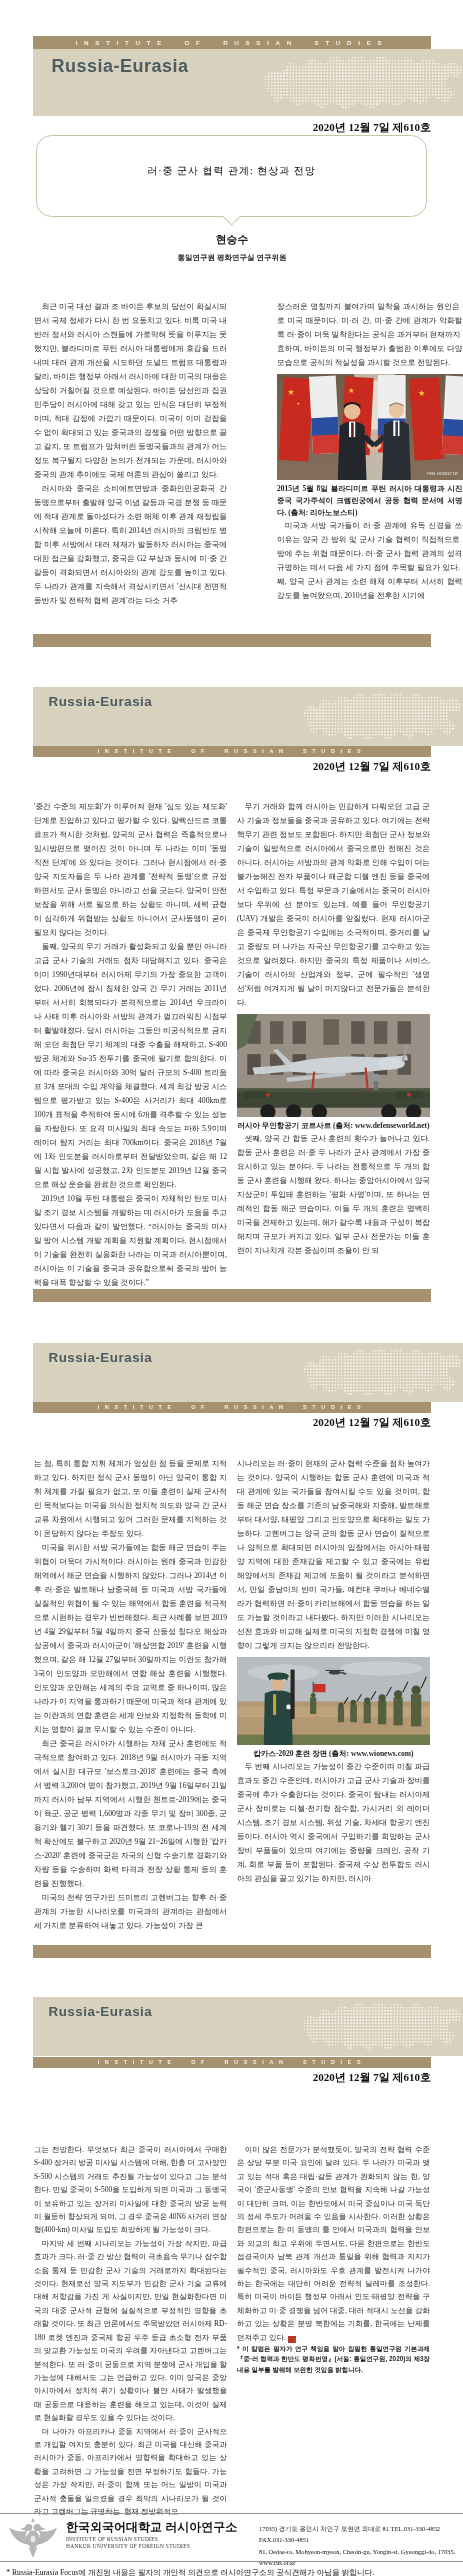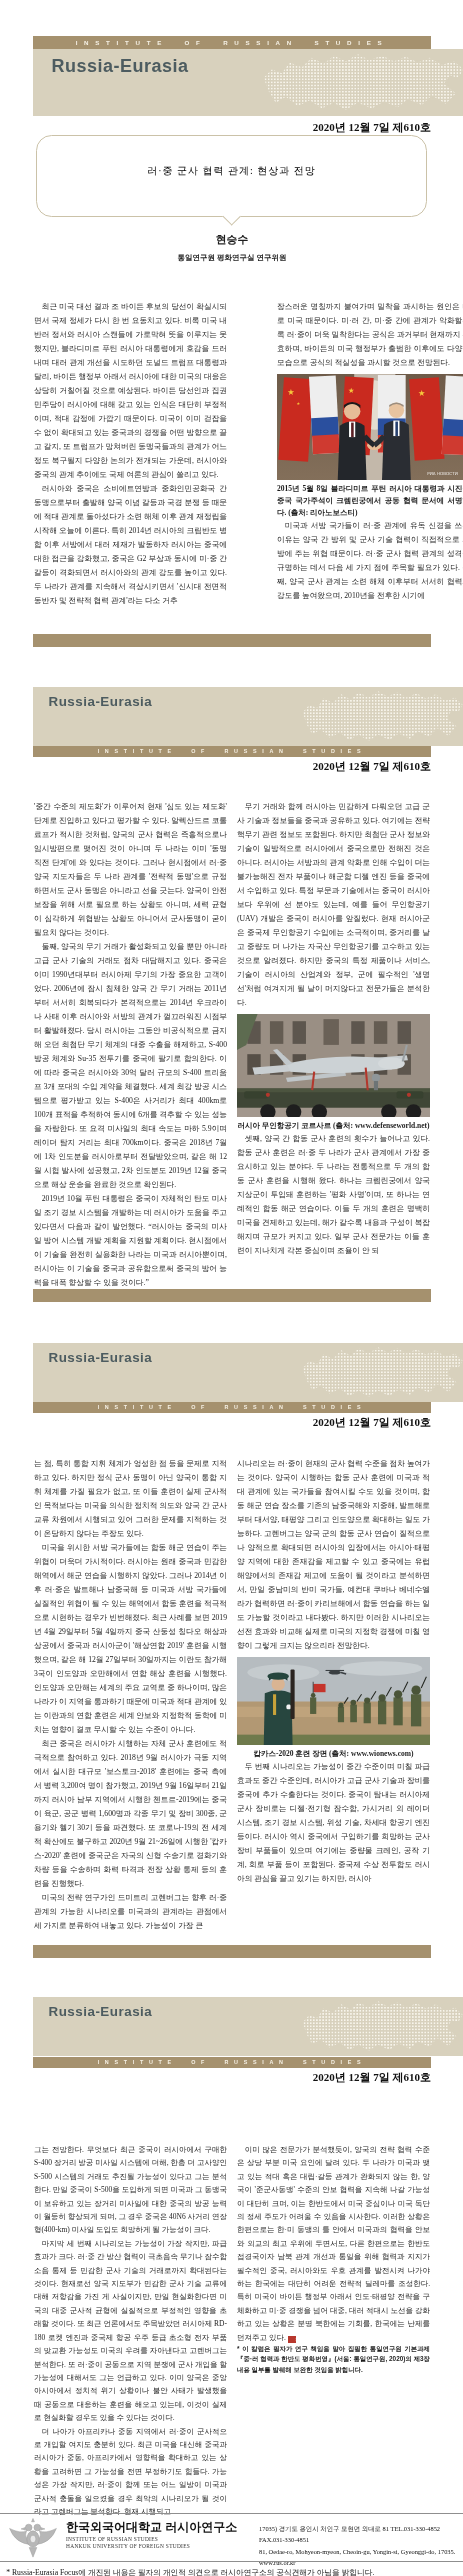--- a/index.html
+++ b/index.html
@@ -209,21 +209,21 @@
       <ellipse cx="300" cy="96" rx="26" ry="12" fill="#d4d9db"></ellipse>
       <line x1="330" y1="60" x2="322" y2="92" stroke="#9aa0a3" stroke-width="4"></line>
       <path d="M96,100 L70,70 L78,68 L108,96 Z" fill="#c2c8cb"></path>
       <line x1="150" y1="112" x2="146" y2="148" stroke="#b3372c" stroke-width="4"></line>
       <line x1="250" y1="104" x2="254" y2="148" stroke="#b3372c" stroke-width="4"></line>
       <circle cx="270" cy="124" r="8" fill="#8f9699"></circle>
         <rect x="266" y="130" width="8" height="18" fill="#6d7476"></rect>
     </g>
   </svg>
   <p class="caption center">러시아 무인항공기 코르사르 (출처: www.defenseworld.net)</p>
-  <p class="ind">셋째, 양국 간 합동 군사 훈련의 횟수가 늘어나고 있다. 합동 군사 훈련은 러·중 두 나라가 군사 관계에서 가장 중요시하고 있는 분야다. 두 나라는 전통적으로 두 개의 합동 군사 훈련을 시행해 왔다. 하나는 크렘린궁에서 양국 지상군이 투입돼 훈련하는 '평화 사명'이며, 또 하나는 연례적인 합동 해군 연습이다. 이들 두 개의 훈련은 명백히 미국을 견제하고 있는데, 해가 갈수록 내용과 구성이 복잡해지며 규모가 커지고 있다. 일부 군사 전문가는 이들 훈련이 지나치게 각본 중심이며 조율이 안 되</p>
+  <p class="ind">셋째, 양국 간 합동 군사 훈련의 횟수가 늘어나고 있다. 합동 군사 훈련은 러·중 두 나라가 군사 관계에서 가장 중요시하고 있는 분야다. 두 나라는 전통적으로 두 개의 합동 군사 훈련을 시행해 왔다. 하나는 중앙아시아에서 양국 지상군이 투입돼 훈련하는 '평화 사명'이며, 또 하나는 연례적인 합동 해군 연습이다. 이들 두 개의 훈련은 명백히 미국을 견제하고 있는데, 해가 갈수록 내용과 구성이 복잡해지며 규모가 커지고 있다. 일부 군사 전문가는 이들 훈련이 지나치게 각본 중심이며 조율이 안 되</p>
 </div>
 <div class="brownbar" style="top:1289px;height:13.4px;"></div>
 
 <div class="banner" style="top:1343px;height:59px;">
   <div class="brand-top" style="left:15.5px;top:7.2px;font-size:13.4px;">Russia-Eurasia</div>
   <div class="brand-main" style="left:14.4px;top:21.6px;font-size:24px;">FOCUS</div>
   <div class="map" style="right:6.2px;top:3.1px;width:160px;height:53px;"></div>
 </div>
 <div class="brownbar" style="top:1402px;height:11.3px;">
   <div class="inst-text" style="font-size:5.4px;letter-spacing:5.7px;word-spacing:7.2px;line-height:11.3px;">INSTITUTE OF RUSSIAN STUDIES</div>
@@ -304,21 +304,21 @@
 </div>
 <div class="brownbar" style="top:2057px;height:11.3px;">
   <div class="inst-text" style="font-size:5.4px;letter-spacing:5.7px;word-spacing:7.2px;line-height:11.3px;">INSTITUTE OF RUSSIAN STUDIES</div>
 </div>
 <div class="issue-date" style="top:2070px;">2020년 12월 7일 제610호</div>
 
 <div class="p4">
   <div class="col col-l" style="top:2103px;height:412px;">
     <p>그는 전망한다. 무엇보다 최근 중국이 러시아에서 구매한 S-400 장거리 방공 미사일 시스템에 더해, 한층 더 고사양인 S-500 시스템의 거래도 추진될 가능성이 있다고 그는 분석한다. 만일 중국이 S-500을 도입하게 되면 미국과 그 동맹국이 보유하고 있는 장거리 미사일에 대한 중국의 방공 능력이 월등히 향상되게 되며, 그 경우 중국은 40N6 사거리 연장형(400-km) 미사일 도입도 희망하게 될 가능성이 크다.</p>
     <p class="ind">마지막 세 번째 시나리오는 가능성이 가장 작지만, 파급 효과가 크다. 러·중 간 방산 협력이 극초음속 무기나 잠수함 소음 통제 등 민감한 군사 기술의 거래로까지 확대된다는 것이다. 현재로선 양국 지도부가 민감한 군사 기술 교류에 대해 저항감을 가진 게 사실이지만, 만일 현실화한다면 미국의 대중 군사적 균형에 실질적으로 부정적인 영향을 초래할 것이다. 또 최근 언론에서도 주목받았던 러시아제 RD-180 로켓 엔진과 중국제 항공 우주 등급 초소형 전자 부품의 맞교환 가능성도 미국의 우려를 자아낸다고 고렌버그는 분석한다. 또 러·중이 공동으로 지역 분쟁에 군사 개입을 할 가능성에 대해서도 그는 언급하고 있다. 이미 양국은 중앙아시아에서 정치적 위기 상황이나 불안 사태가 발생했을 때 공동으로 대응하는 훈련을 해오고 있는데, 이것이 실제로 현실화할 경우도 있을 수 있다는 것이다.</p>
-    <p class="ind">더 나아가 아프리카나 중동 지역에서 러·중이 군사적으로 개입할 여지도 충분히 있다. 최근 미국을 대신해 중국과 러시아가 중동, 아프리카에서 영향력을 확대하고 있는 상황을 고려하면 그 가능성을 전면 부정하기도 힘들다. 가능성은 가장 작지만, 러·중이 함께 또는 어느 일방이 미국과 군사적 충돌을 일으켰을 경우 최악의 시나리오가 될 것이라고 고렌버그는 분석한다. 현재 시행되고</p>
+    <p class="ind">더 나아가 아프리카나 중동 지역에서 러·중이 군사적으로 개입할 여지도 충분히 있다. 최근 미국을 대신해 중국과 러시아가 중동, 아프리카에서 영향력을 확대하고 있는 상황을 고려하면 그 가능성을 전면 부정하기도 힘들다. 가능성은 가장 작지만, 러·중이 함께 또는 어느 일방이 미국과 군사적 충돌을 일으켰을 경우 최악의 시나리오가 될 것이라고 고렌버그는 규명하는. 현재 전방위적으</p>
   </div>
   <div class="col col-r" style="top:2103px;height:412px;">
     <p class="ind"><span>이미 많은 전문가가 분석했듯이, 양국의 전략 협력 수준은 상당 부분 미국 요인에 달려 있다. 두 나라가 미국과 맺고 있는 적대 혹은 대립·갈등 관계가 완화되지 않는 한, 양국이 '준군사동맹' 수준의 안보 협력을 지속해 나갈 가능성이 대단히 크며, 이는 한반도에서 미국 중심이나 미국 독단의 정세 주도가 어려울 수 있음을 시사한다. 이러한 상황은 한편으로는 한·미 동맹의 틀 안에서 미국과의 협력을 안보와 외교의 최고 우위에 두면서도, 다른 한편으로는 한반도 접경국이자 남북 관계 개선과 통일을 위해 협력과 지지가 필수적인 중국, 러시아와도 우호 관계를 발전시켜 나가야 하는 한국에는 대단히 어려운 전략적 딜레마를 조성한다. 특히 미국이 바이든 행정부 아래서 인도·태평양 전략을 구체화하고 미·중 경쟁을 넘어 대중, 대러 적대시 노선을 강화하고 있는 상황은 분명 북한에는 기회를, 한국에는 난제를 던져주고 있다.</span><span class="rs">RS</span></p>
     <p class="footnote">* 이 칼럼은 필자가 연구 책임을 맡아 집필한 통일연구원 기본과제 『중·러 협력과 한반도 평화번영』(서울: 통일연구원, 2020)의 제3장 내용 일부를 발췌해 보완한 것임을 밝힙니다.</p>
   </div>
 </div>
 
 <div class="rule" style="top:2513px;"></div>
 
 <svg width="54" height="43" viewBox="0 0 110 90" style="position:absolute;left:6.2px;top:2517px;">

